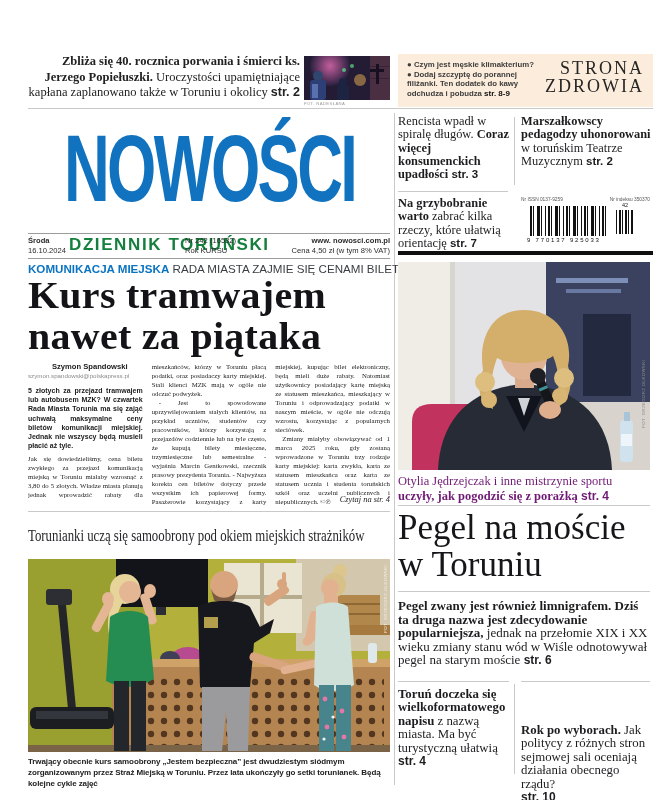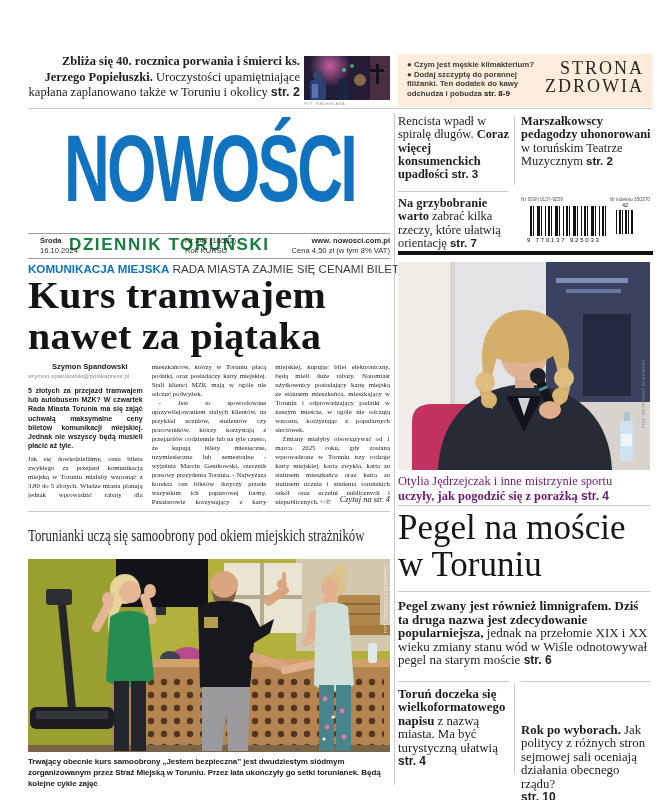--- a/index.html
+++ b/index.html
@@ -28,21 +28,21 @@
   
   .m-title{left:64px;top:120px;font-family:"Liberation Sans",sans-serif;font-weight:900;
            font-size:72px;line-height:72px;letter-spacing:-3px;color:#1173bf;
            transform:scale(.88,1.32);transform-origin:left top;white-space:nowrap;}
   .m-sub{left:69px;top:213px;font-family:"Liberation Sans",sans-serif;font-weight:800;
          font-size:17px;letter-spacing:1.6px;color:#15803d;white-space:nowrap;margin-top:22px;}
 
   
   .dl{top:236px;font-family:"Liberation Sans",sans-serif;font-size:7.6px;line-height:9.6px;color:#2c2c2c;}
   .dl b{display:block;}
-  .dl1{left:28px;margin-left:12px;} .dl2{left:185px;} .dl3{left:28px;width:362px;text-align:right;}
+  .dl1{left:28px;} .dl2{left:185px;} .dl3{left:28px;width:362px;text-align:right;}
 
   
   .st{font-size:12.4px;line-height:13.3px;color:#1d1d20;}
   .stA{left:398px;top:115px;width:112px;}
   .stB{left:521px;top:115px;width:130px;}
   .stC{left:398px;top:197px;width:112px;}
   .st .ref{font-size:11.5px;}
 
   
   .bc-labels{left:521px;top:197px;width:129px;display:flex;justify-content:space-between;

